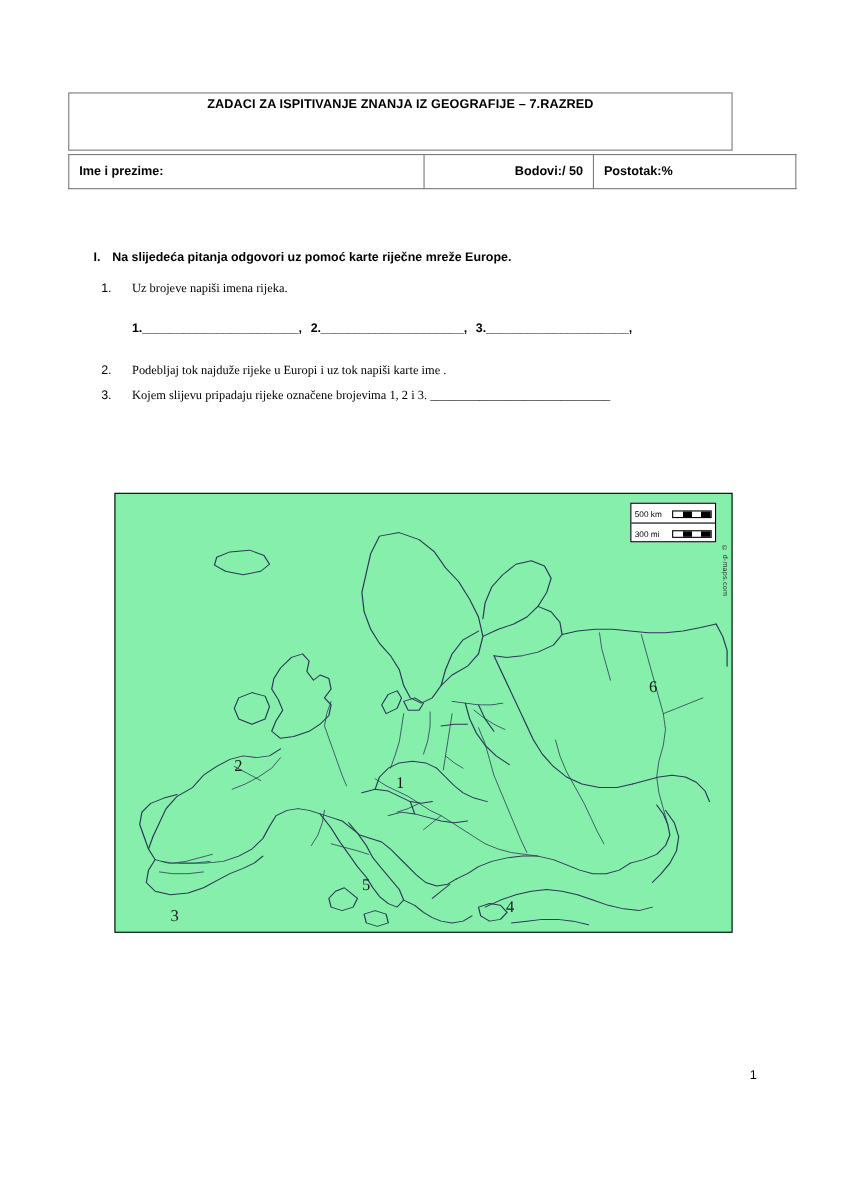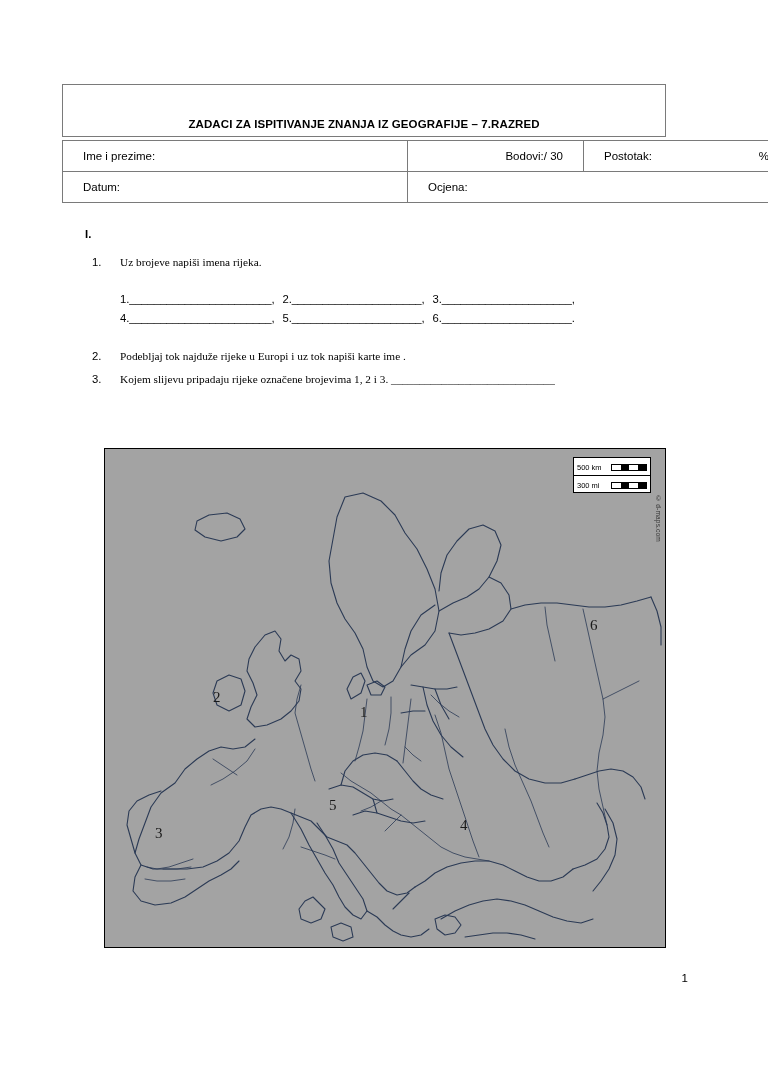--- a/index.html
+++ b/index.html
@@ -28,21 +28,21 @@
     position: absolute;
     left: 62px;
     top: 84px;
     width: 604px;
     height: 53px;
     border: 1px solid #7a7a7a;
     box-sizing: border-box;
     display: flex;
     flex-direction: column;
     align-items: center;
-    justify-content: flex-end;
+    justify-content: flex-start;
   }
   .title-line {
     font-size: 11.5px;
     font-weight: bold;
     letter-spacing: 0.1px;
     line-height: 1.9;
     text-align: center;
   }
 
   
@@ -50,35 +50,34 @@
     position: absolute;
     left: 62px;
     top: 140px;
     width: 604px;
     border-collapse: collapse;
     table-layout: fixed;
   }
   .info-table td {
     border: 1px solid #7a7a7a;
     height: 30px;
-    padding: 0 20px;
+    padding: 0 9px;
     font-size: 11.5px;
-    font-weight: normal;
+    font-weight: bold;
     vertical-align: middle;
   }
   .cell-name { width: 304px; }
   .cell-points { width: 135px; }
   .cell-percent { width: 165px; }
   .pts-inner {
     display: flex;
     justify-content: flex-end;
   }
   .pct-inner {
     display: flex;
-    justify-content: space-between;
   }
 
   
   .content {
     position: absolute;
     left: 62px;
     top: 228px;
     width: 620px;
     font-size: 11.3px;
   }
@@ -102,41 +101,42 @@
     width: 58px;
     padding-left: 30px;
     box-sizing: border-box;
   }
   .q-text { flex: 1; font-family: Liberation Serif, serif; }
 
   .answer-lines {
     padding-left: 58px;
     margin-top: 25px;
     margin-bottom: 22px;
+    font-weight: bold;
   }
   .answer-row {
     margin-bottom: 7px;
     white-space: nowrap;
     letter-spacing: -0.1px;
   }
   .gap-sm { display: inline-block; width: 8px; }
 
   .q-block2 { margin-top: 26px; }
   .q-block3 { margin-top: 6px; }
 
   
   .map-frame {
     position: absolute;
     left: 104px;
     top: 448px;
     width: 562px;
-    height: 500px;
+    height: 400px;
     border: 1.5px solid #000;
     box-sizing: border-box;
-    background: #a3a3a3;
+    background: #86efac;
     overflow: hidden;
   }
   .map-svg { display: block; width: 100%; height: 100%; }
 
   .scale-box {
     position: absolute;
     right: 14px;
     top: 8px;
     width: 76px;
     border: 1px solid #000;
@@ -195,58 +195,48 @@
 
   <table class="info-table">
     <tbody>
         <tr>
       <td class="cell-name" rowspan="1">
         <span>Ime i prezime:</span>
       </td>
       <td class="cell-points">
         <div class="pts-inner">
           <span>Bodovi:</span>
-          <span>/ 30</span>
+          <span>/ 50</span>
         </div>
       </td>
       <td class="cell-percent">
         <div class="pct-inner">
           <span>Postotak:</span>
           <span>%</span>
         </div>
       </td>
     </tr>
-    <tr>
-      <td class="cell-name">
-        <span>Datum:</span>
-      </td>
-      <td colspan="2">
-        <span>Ocjena:</span>
-      </td>
-    </tr>
   </tbody>
     </table>
 
   <div class="content">
 
     <div class="section-head">
       <div class="section-num">I.</div>
+      <div class="section-text">Na slijedeća pitanja odgovori uz pomoć karte riječne mreže Europe.</div>
     </div>
 
     <div class="q">
       <div class="q-num">1.</div>
       <div class="q-text">Uz brojeve napiši imena rijeka.</div>
     </div>
 
     <div class="answer-lines">
       <div class="answer-row">
         <span>1._______________________,</span><span class="gap-sm"></span><span>2._____________________,</span><span class="gap-sm"></span><span>3._____________________,</span>
-      </div>
-      <div class="answer-row">
-        <span>4._______________________,</span><span class="gap-sm"></span><span>5._____________________,</span><span class="gap-sm"></span><span>6._____________________.</span>
       </div>
     </div>
 
     <div class="q q-block2">
       <div class="q-num">2.</div>
       <div class="q-text">Podebljaj tok najduže rijeke u Europi i uz tok napiši karte ime .</div>
     </div>
 
     <div class="q q-block3">
       <div class="q-num">3.</div>

